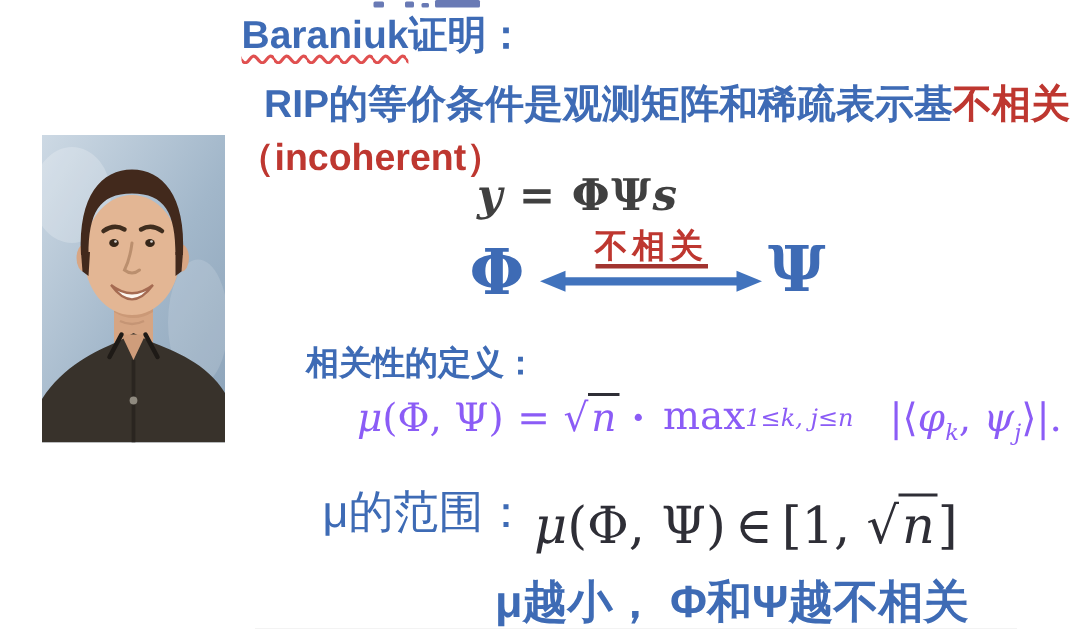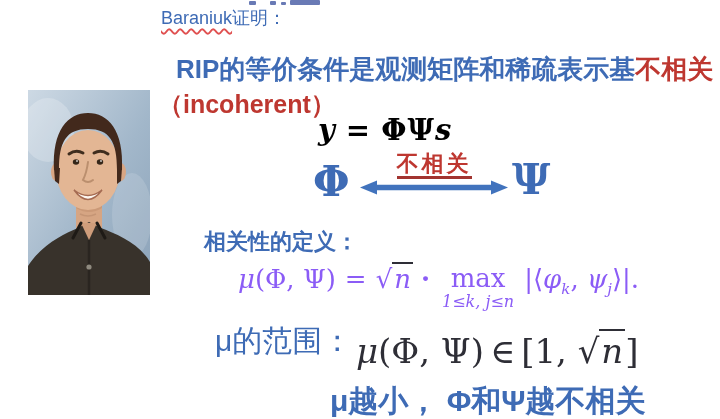--- a/index.html
+++ b/index.html
@@ -15,33 +15,33 @@
   .artifact{position:absolute;background:#4f63a8;border-radius:1px;opacity:.85;}
   .a1{left:249px;top:1px;width:7px;height:4px;}
   .a2{left:270px;top:1px;width:6px;height:4px;}
   .a3{left:281px;top:2px;width:5px;height:3px;}
   .a4{left:290px;top:0;width:30px;height:5px;}
 
   
   .photo{left:28px;top:90px;width:122px;height:205px;}
 
   
-  .title{left:161px;top:6px;font-size:18px;font-weight:normal;color:#3E6BB5;white-space:nowrap;}
+  .title{left:161px;top:6px;font-size:26px;font-weight:bold;color:#3E6BB5;white-space:nowrap;}
   .title .wavy{
     text-decoration:underline;
     text-decoration-style:wavy;
     text-decoration-color:#e05050;
     text-decoration-thickness:1.5px;
     text-underline-offset:4px;
   }
   .claim{left:176px;top:54px;font-size:26px;font-weight:bold;color:#3E6BB5;white-space:nowrap;line-height:30px;}
   .paren{left:158px;top:88px;font-size:25px;font-weight:bold;white-space:nowrap;}
   .it{font-style:italic;}
 
-  .f1{left:318px;top:113px;font-size:29px;font-weight:bold;color:#000000;
+  .f1{left:318px;top:113px;font-size:29px;font-weight:bold;color:#404040;
       font-family:"DejaVu Serif","Liberation Serif",serif;white-space:nowrap;letter-spacing:1px;}
   .f1 .eq{margin:0 10px;}
 
   .phiBig{left:313px;top:160px;font-size:42px;line-height:44px;font-weight:bold;color:#3E6BB5;
       font-family:"DejaVu Serif","Liberation Serif",serif;}
   .psiBig{left:512px;top:158px;font-size:42px;line-height:44px;font-weight:bold;color:#3E6BB5;
       font-family:"DejaVu Serif","Liberation Serif",serif;}
   .arrowWrap{left:360px;top:179px;width:148px;height:17px;}
   .arrowLabelBox{left:360px;top:152px;width:148px;text-align:center;}
   .arrowLabelBox span{
@@ -49,22 +49,22 @@
     border-bottom:3px solid #a23430;padding-bottom:0px;line-height:24px;
   }
 
   .defHead{left:204px;top:227px;font-size:22px;font-weight:bold;white-space:nowrap;}
   .mathRow{left:238px;top:264px;font-size:26px;color:#8b5cf6;white-space:nowrap;
       font-family:"DejaVu Serif","Liberation Serif",serif;line-height:1.15;}
   .mathRow .mr-eq{margin:0 9px;}
   .mathRow .cdot{margin:0 8px;font-weight:bold;}
   .ol{border-top:2px solid #2e2e36;padding:0 2px;}
   .maxblock{
-    display:inline-flex;flex-direction:column;align-items:center;
-    vertical-align:top;margin:0 10px 0 4px;line-height:1.05;position:relative;top:1px;
+    display:inline-flex;flex-direction:row;align-items:center;
+    vertical-align:top;margin:0 24px 0 4px;line-height:1.05;position:relative;top:1px;
   }
   .maxblock .maxsub{font-size:16px;margin-top:2px;}
   sub{font-size:15px;}
 
   .rangeHead{left:215px;top:321px;font-size:30px;font-weight:normal;white-space:nowrap;}
   .rangeFormula{left:356px;top:331px;font-size:34px;color:#2e2e36;white-space:nowrap;
       font-family:"DejaVu Serif","Liberation Serif",serif;}
   .rangeFormula .sp{margin:0 6px;}
 
   .conclusion{left:330px;top:381px;font-size:30px;font-weight:bold;color:#3E6BB5;white-space:nowrap;z-index:2;}

